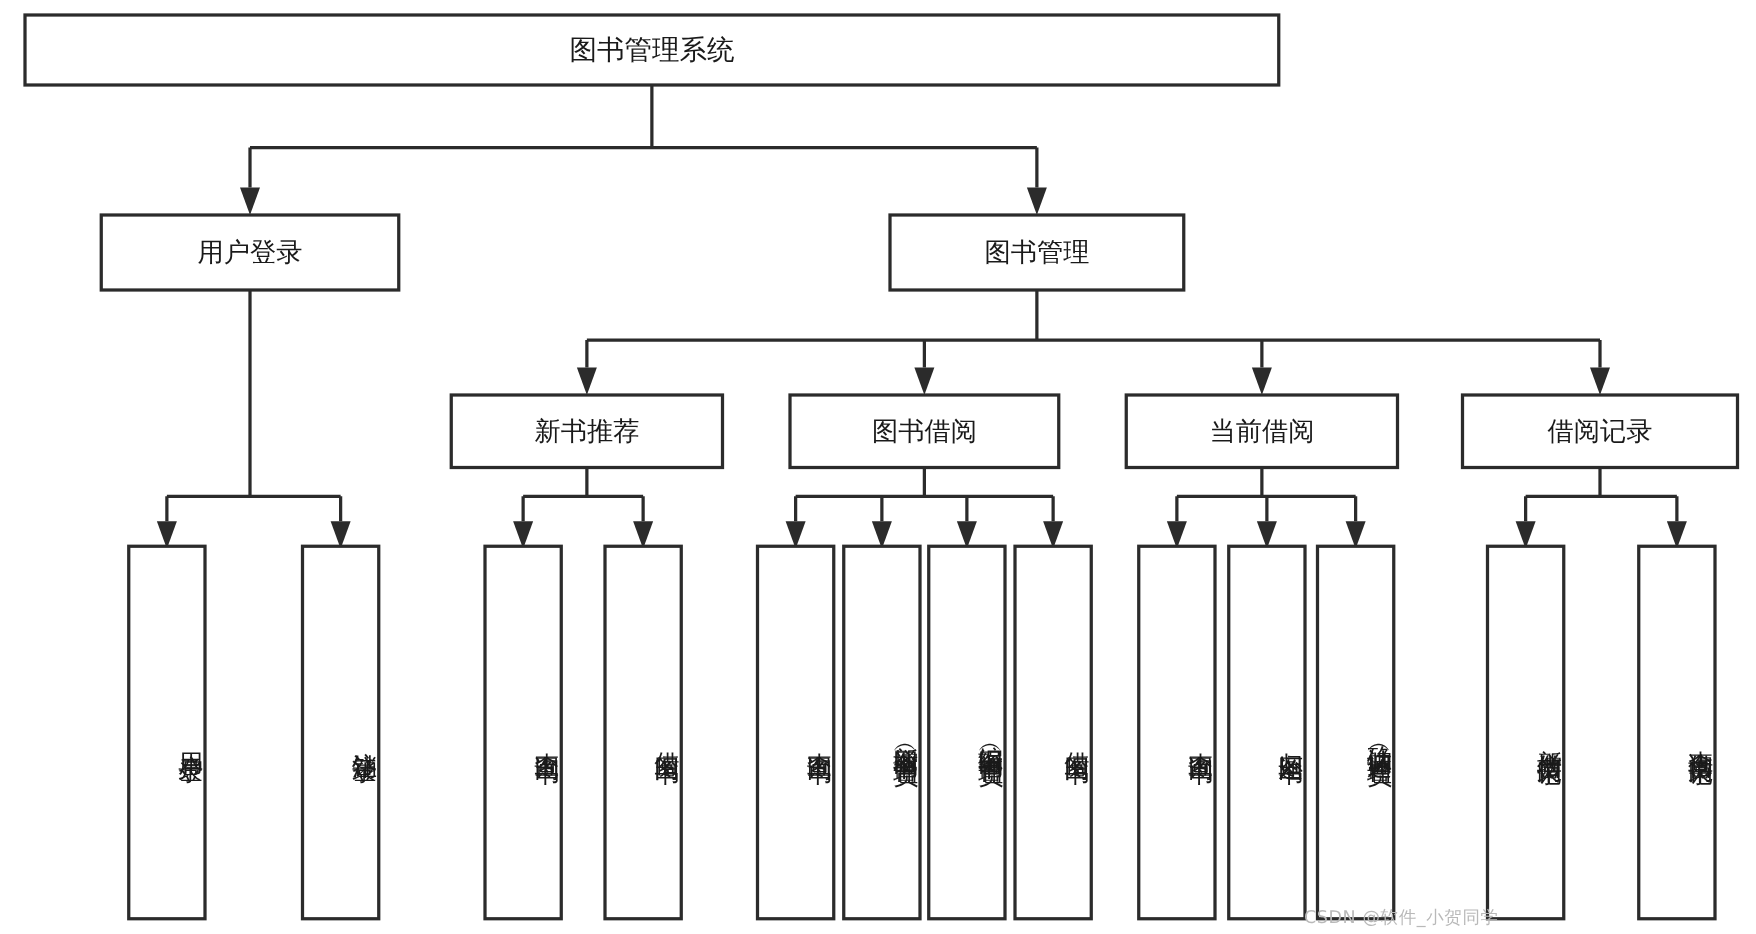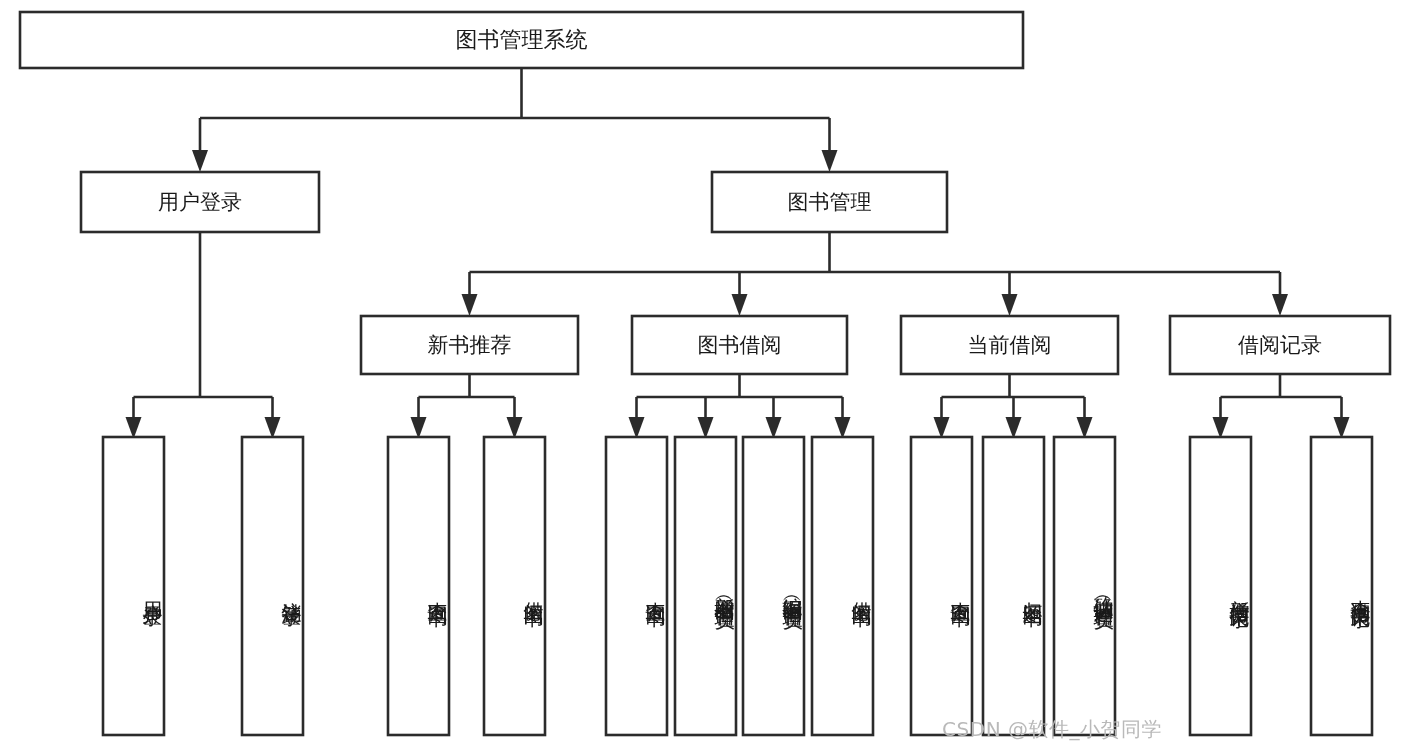--- a/index.html
+++ b/index.html
@@ -12,20 +12,21 @@
     width: 1405px;
     height: 747px;
     overflow: hidden;
     font-family: "DejaVu Sans", "Liberation Sans", sans-serif;
   }
   #diagram-root {
     position: relative;
     width: 1170px;
     height: 747px;
     background: #ffffff;
+    padding-left: 37px;
   }
   svg#tree-svg {
     position: absolute;
     left: 0;
     top: 0;
     width: 1405px;
     height: 747px;
     display: block;
   }
   .node-box {
@@ -75,21 +76,21 @@
     align-items: flex-start;
     justify-content: center;
     white-space: nowrap;
     pointer-events: none;
   }
   .watermark {
     position: absolute;
     right: 8px;
     bottom: 4px;
     font-family: "DejaVu Sans", "Liberation Sans", sans-serif;
-    font-size: 20px;
+    font-size: 14px;
     color: #b9b9b9;
     letter-spacing: 0.5px;
     user-select: none;
   }
 </style>
 </head>
 <body>
 
 <div id="diagram-root">
 

